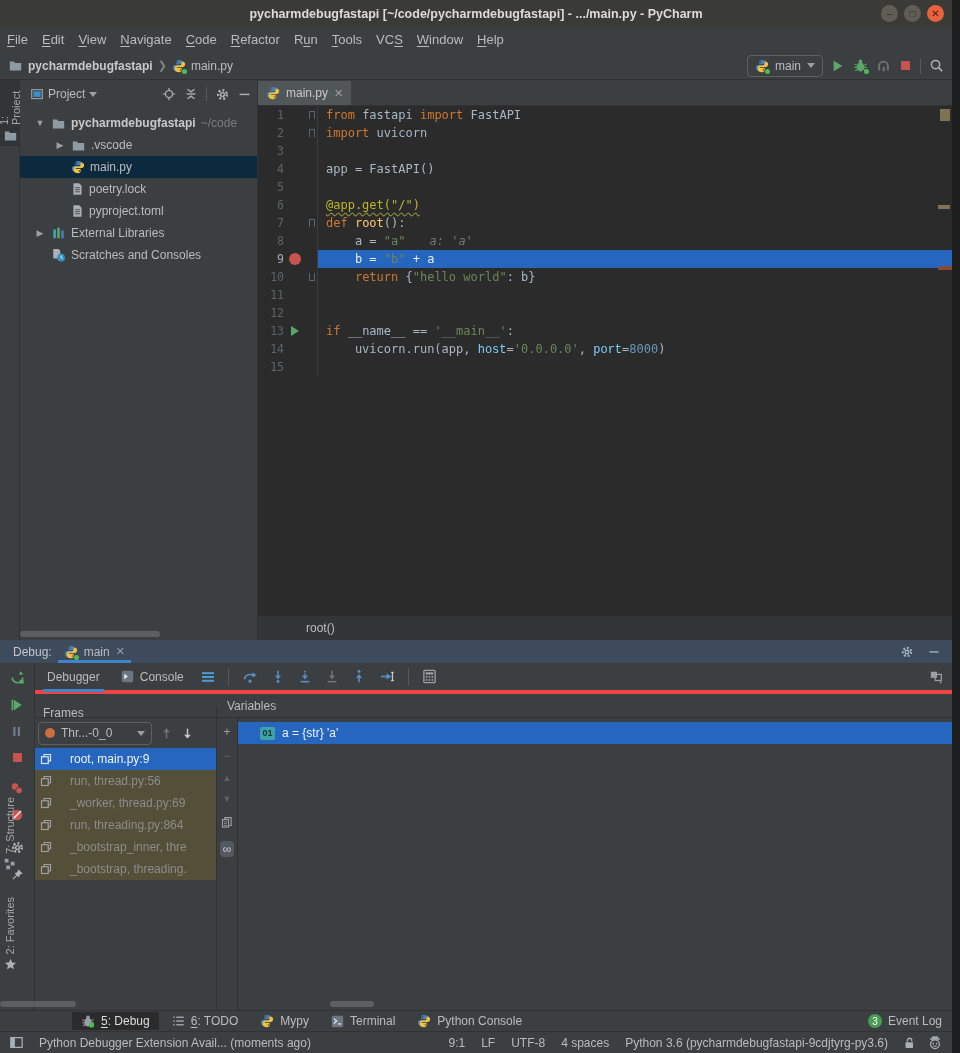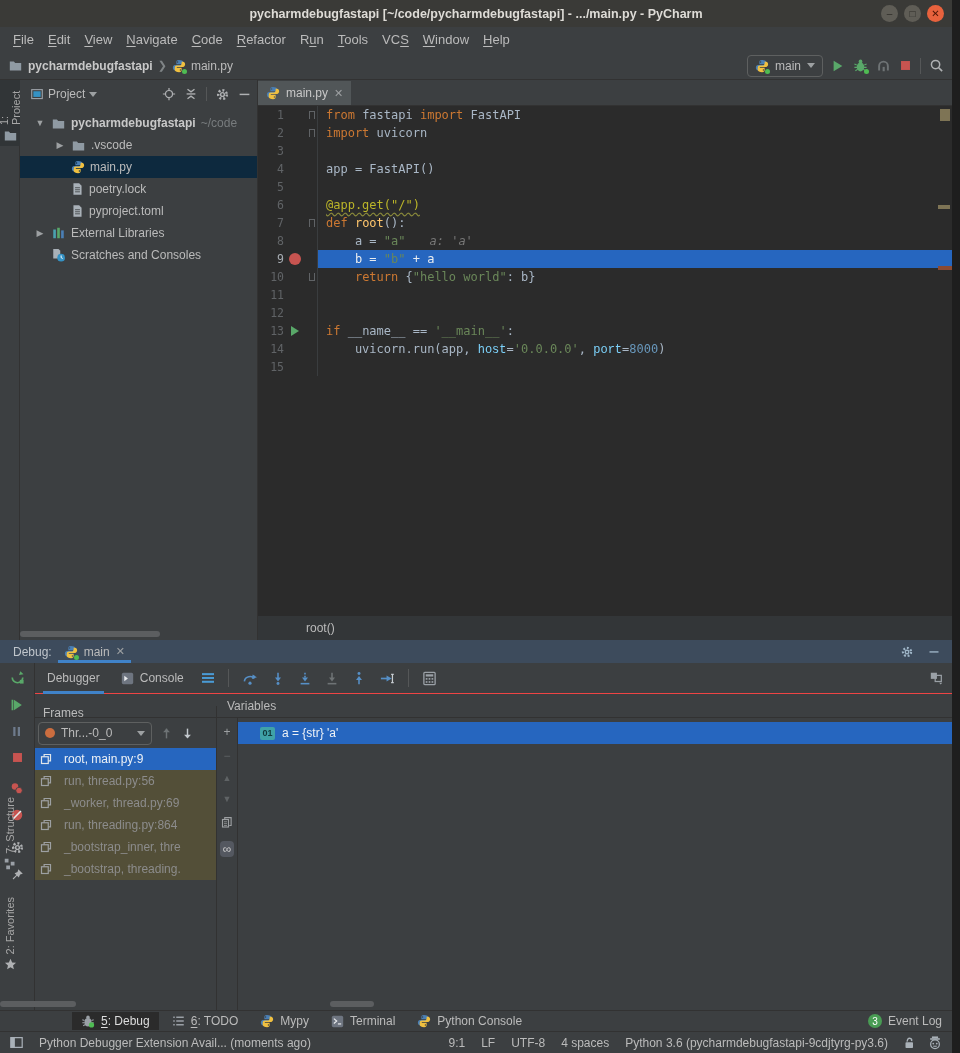--- a/index.html
+++ b/index.html
@@ -11,21 +11,21 @@
   svg{display:block;}
 
   
   .titlebar{height:27px;background:#3a3a37;display:flex;align-items:center;position:relative;flex:none;}
   .titlebar .title{position:absolute;left:0;right:0;text-align:center;font-weight:bold;color:#dedcd7;font-size:12.5px;}
   .winbtns{margin-left:auto;display:flex;gap:6px;padding-right:8px;z-index:2;}
   .winbtn{width:17px;height:17px;border-radius:50%;background:#5f5d56;display:flex;align-items:center;justify-content:center;color:#2e2d29;font-size:10px;line-height:1;}
   .winbtn.close{background:#e8623d;color:#4d1505;}
 
   
-  .menubar{height:25px;background:#3c3f41;display:flex;align-items:center;padding-left:6px;flex:none;font-size:13px;}
+  .menubar{height:25px;background:#3c3f41;display:flex;align-items:center;flex:none;font-size:13px;}
   .menu-item{padding:2px 7px;color:#bbbbbb;}
   .menu-item u{text-underline-offset:2px;}
 
   
   .navbar{height:28px;background:#3c3f41;border-bottom:1px solid #323232;display:flex;align-items:center;padding:0 8px;flex:none;}
   .crumb{display:flex;align-items:center;gap:5px;}
   .crumb .proj{font-weight:bold;color:#c8c8c8;}
   .crumb .sep{color:#7f8486;font-size:11px;}
   .nav-right{margin-left:auto;display:flex;align-items:center;gap:8px;}
   .runcombo{display:flex;align-items:center;gap:6px;border:1px solid #5e6060;border-radius:4px;height:22px;padding:0 7px;}
@@ -87,34 +87,34 @@
   .dbg-tab{display:flex;align-items:center;gap:6px;height:23px;position:relative;padding:0 6px;}
   .dbg-tab .underline{position:absolute;left:0;right:0;bottom:0;height:3px;background:#4083c9;}
   .dbg-tab .tclose{color:#9da0a2;font-size:11px;}
   .dbg-header-right{margin-left:auto;display:flex;align-items:center;gap:14px;padding-right:12px;}
 
   
   .dbg-body{flex:1;display:flex;min-height:0;position:relative;}
   .dbg-vstrip{width:35px;background:#3c3f41;border-right:1px solid #323232;display:flex;flex-direction:column;align-items:center;padding-top:7px;flex:none;}
   .dbg-vstrip .icon{margin-bottom:13px;}
   .dbg-right{flex:1;display:flex;flex-direction:column;min-width:0;}
-  .dbg-toolbar{height:31px;display:flex;align-items:center;gap:13px;padding:0 8px;flex:none;border-bottom:1px solid #ef4444;}
+  .dbg-toolbar{height:31px;display:flex;align-items:center;gap:13px;padding:0 8px;flex:none;border-bottom:4px solid #ef4444;}
   .dtab{position:relative;height:31px;display:flex;align-items:center;gap:6px;padding:0 4px;color:#bbbbbb;}
   .dtab.sel::after{content:"";position:absolute;left:0;right:0;bottom:0;height:3px;background:#4083c9;}
   .tool-div{width:1px;height:18px;background:#555758;}
   .dbg-toolbar .right{margin-left:auto;}
   .panes-head{height:24px;display:flex;flex:none;border-bottom:1px solid #323232;}
   .frames-head{width:182px;display:flex;align-items:flex-start;padding-left:8px;border-right:1px solid #323232;flex:none;margin-top:12px;}
   .vars-head{flex:1;display:flex;align-items:center;padding-left:10px;}
   .panes{flex:1;display:flex;min-height:0;}
   .frames-pane{width:182px;border-right:1px solid #323232;flex:none;display:flex;flex-direction:column;}
   .thread-row{height:30px;display:flex;align-items:center;gap:8px;padding:0 3px;flex:none;}
   .thread-combo{width:114px;height:23px;border:1px solid #5e6060;border-radius:4px;display:flex;align-items:center;gap:6px;padding:0 6px;}
   .tdot{width:10px;height:10px;border-radius:50%;background:#cb6d3f;}
-  .frame-row{height:22px;display:flex;align-items:center;gap:12px;padding-left:5px;white-space:nowrap;overflow:hidden;}
+  .frame-row{height:22px;display:flex;align-items:center;gap:18px;padding-left:5px;white-space:nowrap;overflow:hidden;}
   .frame-row.lib{background:#534f38;color:#8c8c8c;}
   .frame-row.selected{background:#2666bf;color:#eef2f6;}
   .watch-strip{width:21px;border-right:1px solid #323232;display:flex;flex-direction:column;align-items:center;padding-top:8px;gap:12px;flex:none;color:#9da0a2;}
   .ws-btn{font-size:12px;line-height:1;}
   .ws-btn.dis{color:#5f6365;}
   .ws-toggle{background:#545860;border-radius:4px;padding:2px 3px;color:#c8c8c8;}
   .vars-pane{flex:1;display:flex;flex-direction:column;padding-top:4px;min-width:0;}
   .var-row{height:22px;display:flex;align-items:center;gap:7px;padding-left:22px;}
   .var-row.selected{background:#2666bf;color:#eef2f6;}
   .vbadge{width:15px;height:13px;background:#3fa2a8;color:#103a3c;font-size:9px;font-weight:bold;display:flex;align-items:center;justify-content:center;border-radius:2px;}

